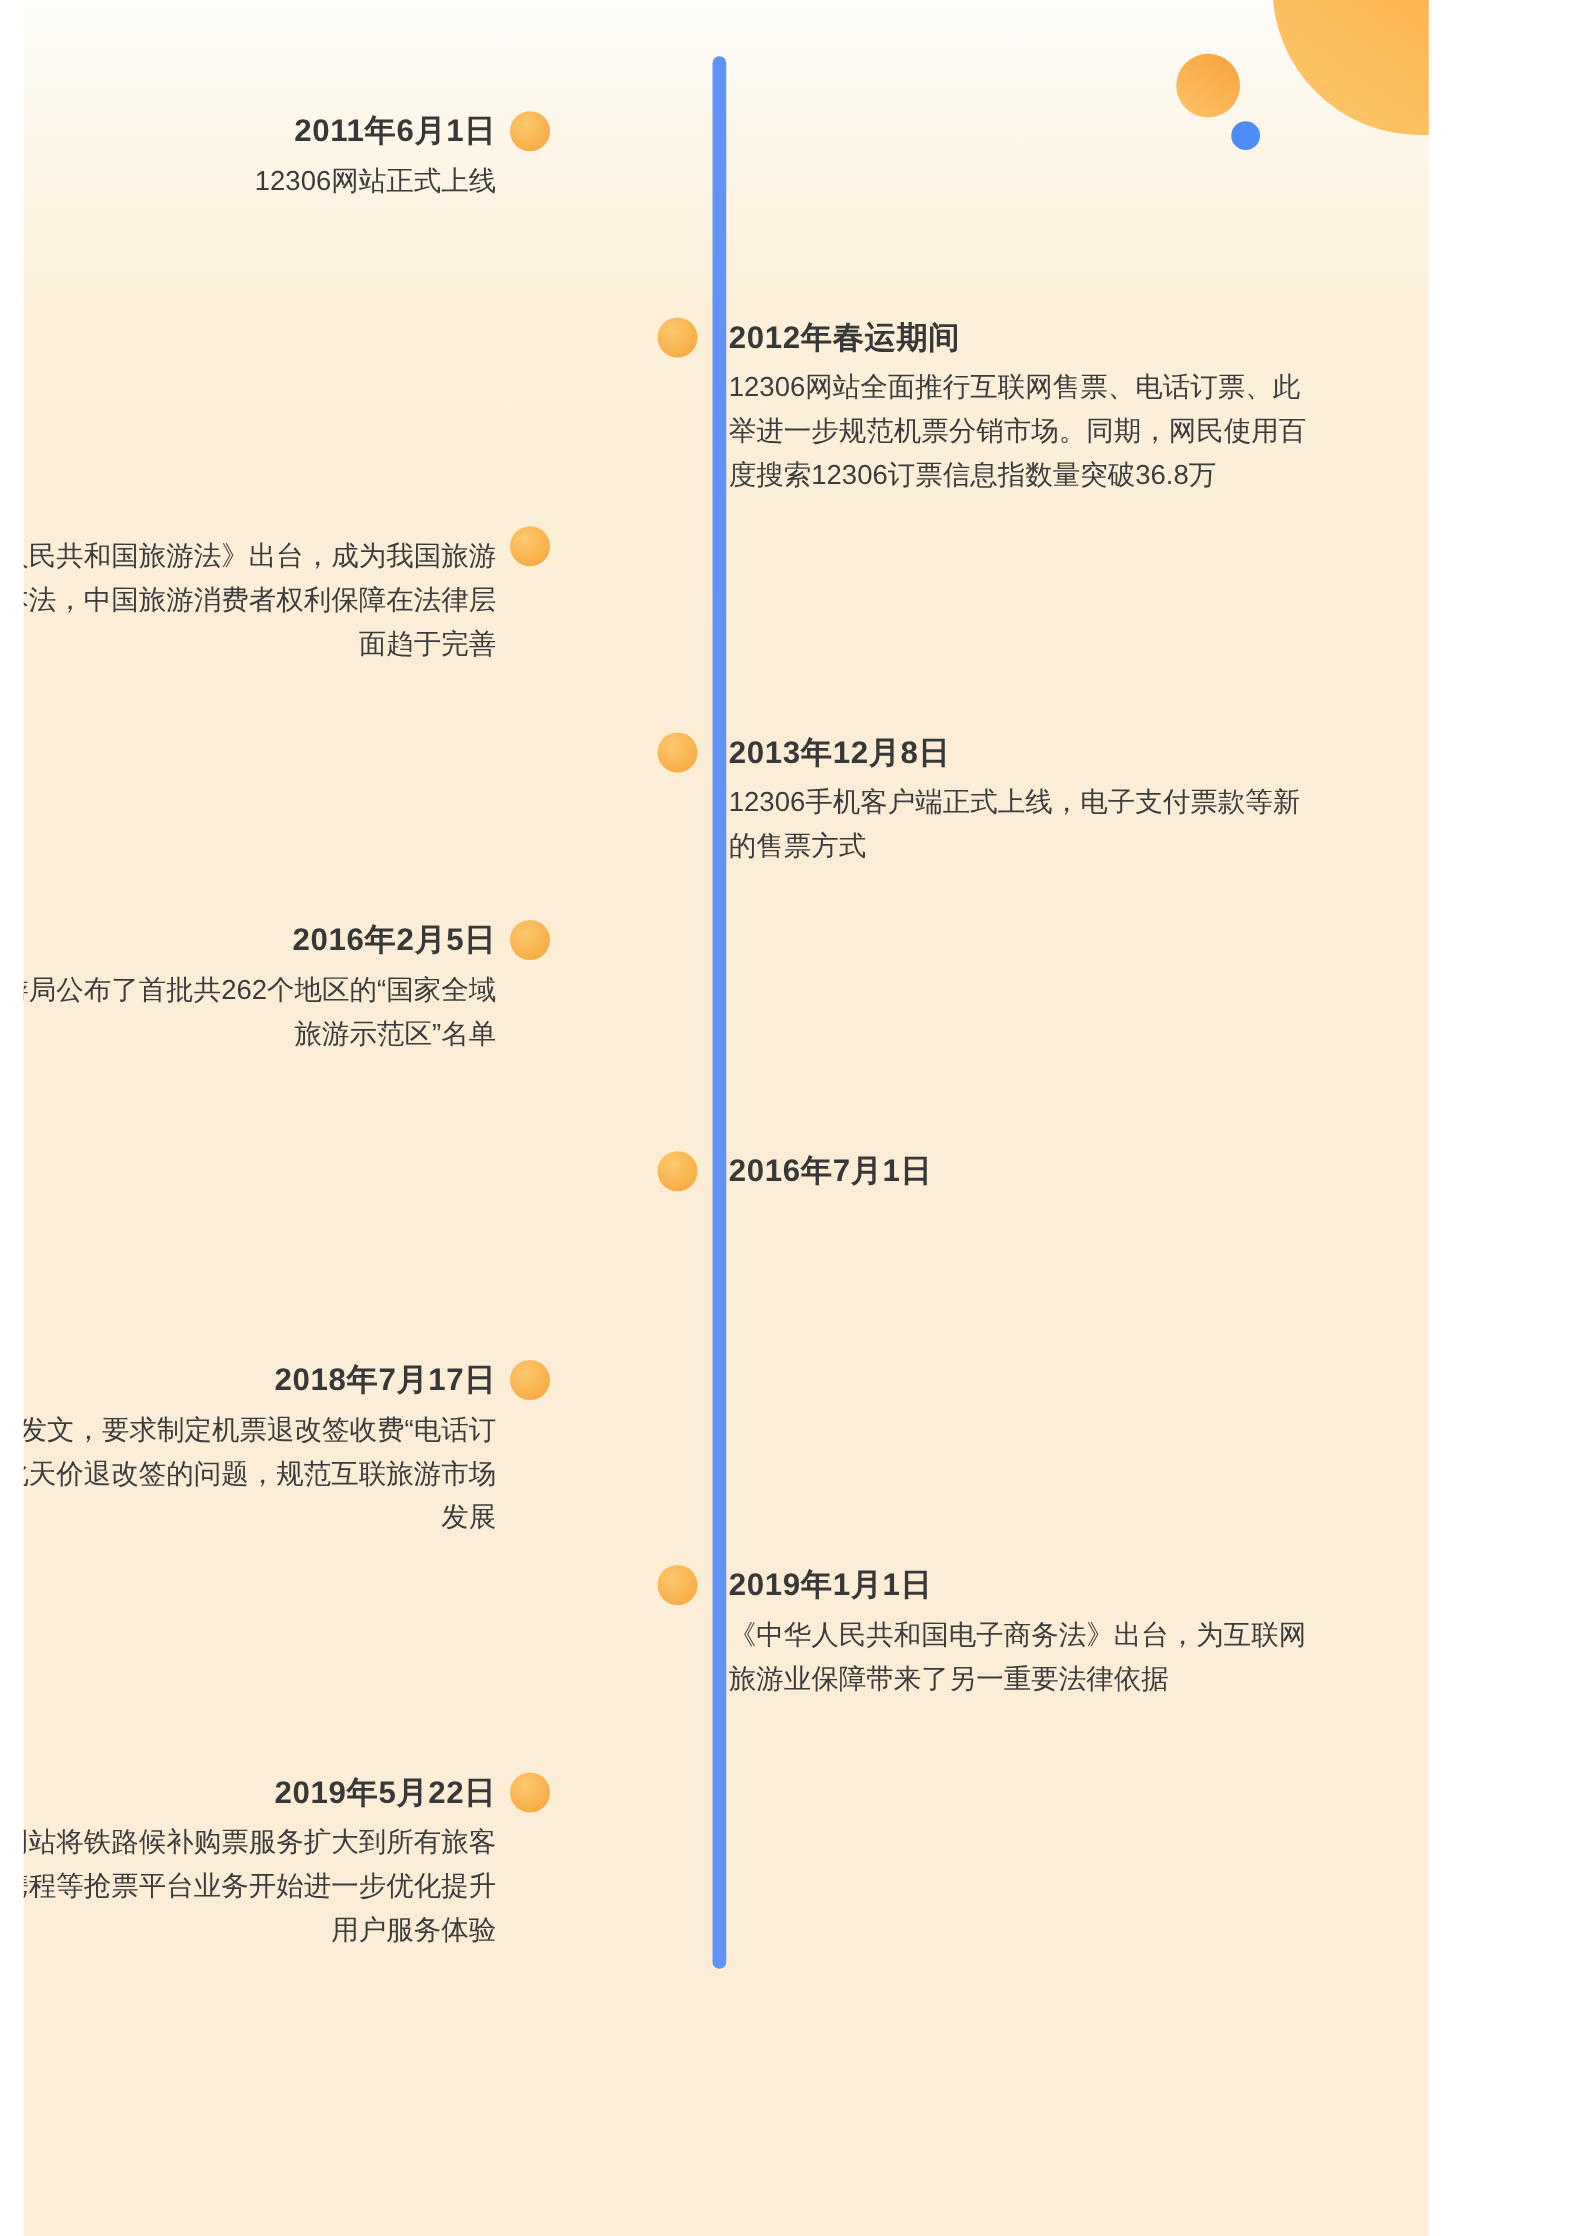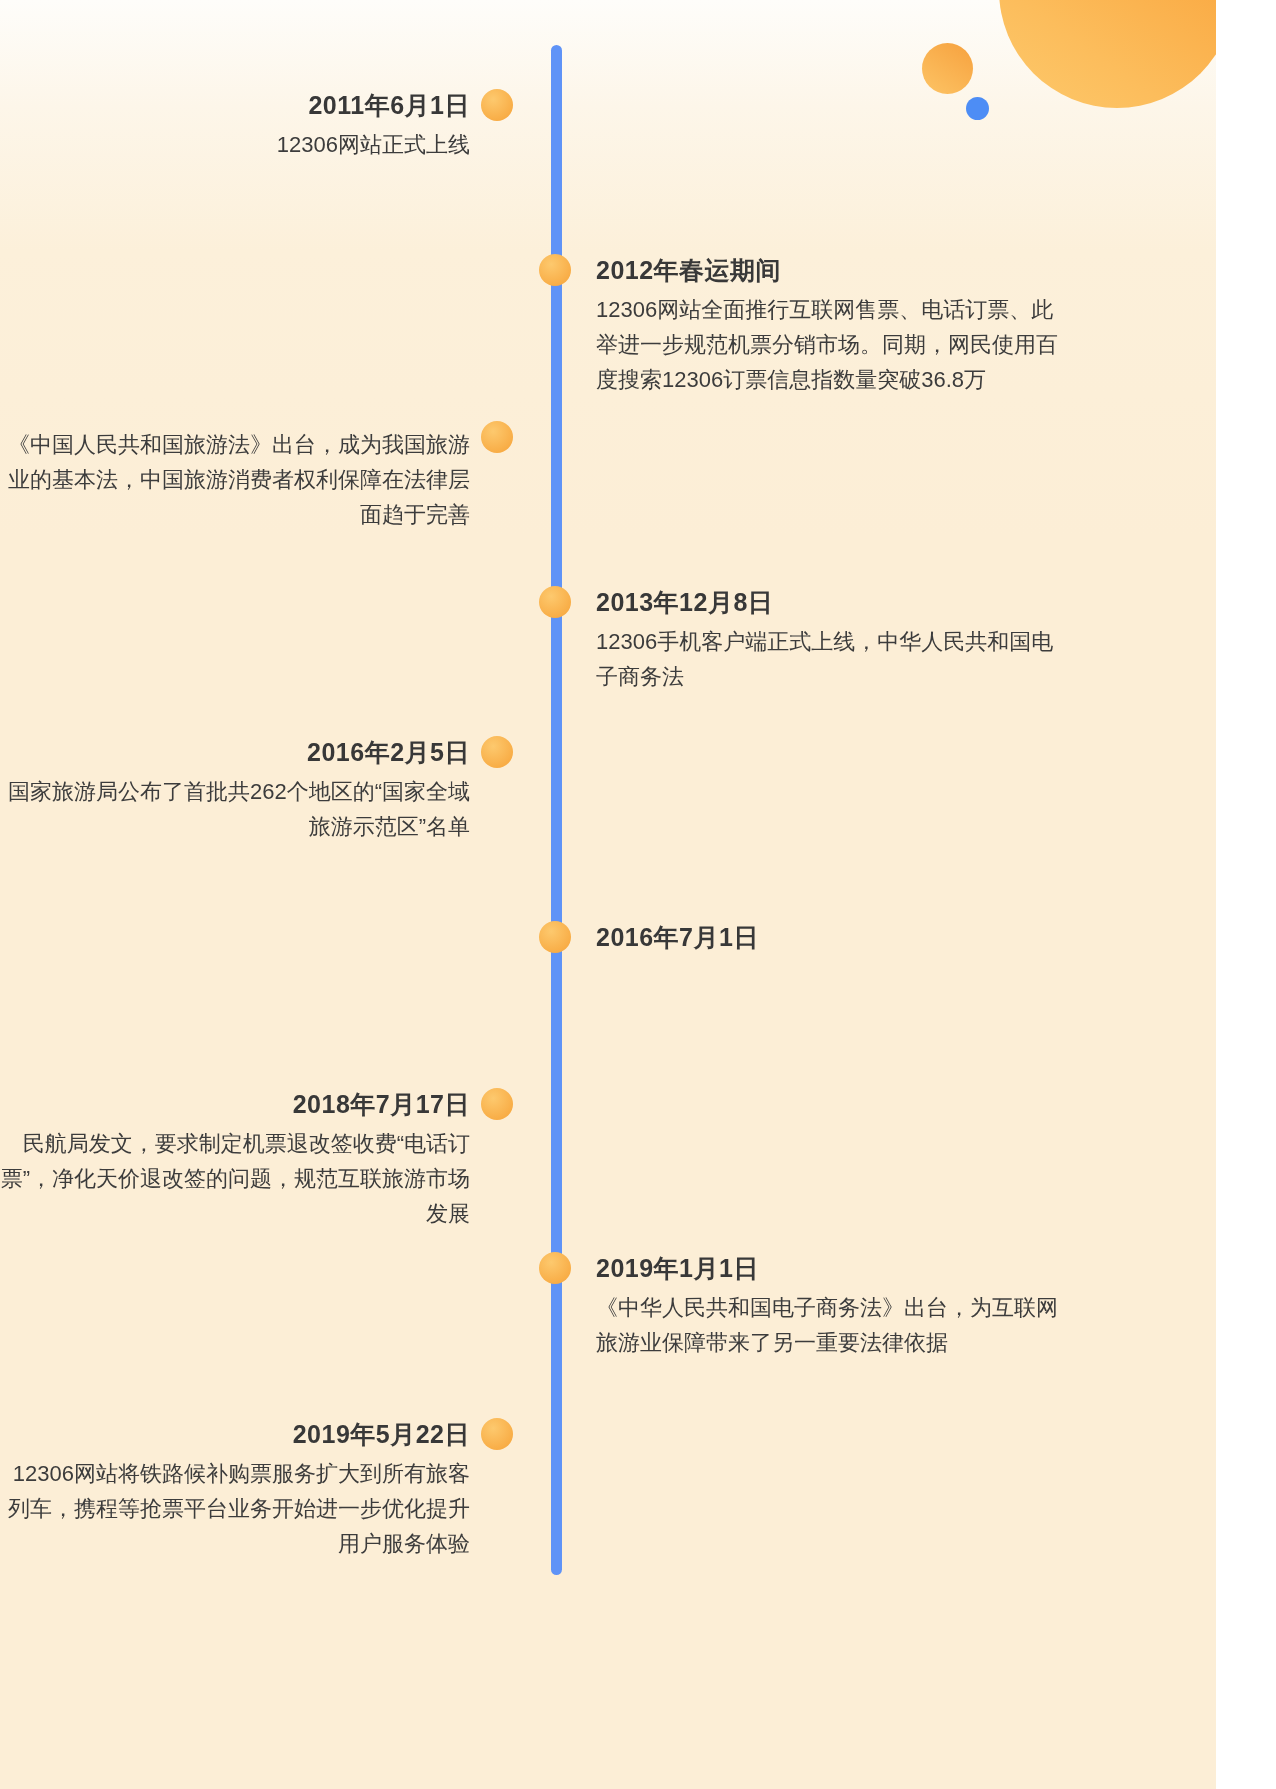--- a/index.html
+++ b/index.html
@@ -3,24 +3,25 @@
 <meta charset="utf-8">
 <style>
   * { margin: 0; padding: 0; box-sizing: border-box; }
   html, body { width: 1276px; }
   body {
     font-family: "Liberation Sans", "DejaVu Sans", sans-serif;
     color: #3a3a3a;
   }
   .page {
     position: relative;
-    width: 1216px;
+    width: 1124px;
     height: 1789px;
     overflow: hidden;
     background: linear-gradient(180deg, #fefdfa 0%, #fdf6e9 6%, #fcf0da 14%, #fceed6 30%, #fceed6 100%);
+    margin-left: 19px;
   }
 
   
   .line {
     position: absolute;
     left: 551px;
     top: 45px;
     width: 11px;
     height: 1530px;
     border-radius: 6px;
@@ -52,21 +53,21 @@
     top: 97px;
     width: 23px;
     height: 23px;
     border-radius: 50%;
     background: #4d8df5;
   }
 
   
   .event { position: absolute; width: 478px; }
   .event.left  { right: 746px; text-align: right; }
-  .event.right { left: 596px;  text-align: left; }
+  .event.right { left: 564px;  text-align: left; }
 
   .dot {
     position: absolute;
     top: 0;
     width: 32px;
     height: 32px;
     border-radius: 50%;
     background: radial-gradient(circle at 38% 32%, #fdc96e, #f8ac45 75%);
   }
   .event.left  .dot { right: -43px; }
@@ -110,21 +111,21 @@
   </div>
 
   <div class="event left" style="top:421px">
     <span class="dot"></span>
     <div class="desc">《中国人民共和国旅游法》出台，成为我国旅游业的基本法，中国旅游消费者权利保障在法律层面趋于完善</div>
   </div>
 
   <div class="event right" style="top:586px">
     <span class="dot"></span>
     <div class="date">2013年12月8日</div>
-    <div class="desc">12306手机客户端正式上线，中华人民共和国电子商务法</div>
+    <div class="desc">12306手机客户端正式上线，电子支付票款等新的售票方式</div>
   </div>
 
   <div class="event left" style="top:736px">
     <span class="dot"></span>
     <div class="date">2016年2月5日</div>
     <div class="desc">国家旅游局公布了首批共262个地区的“国家全域旅游示范区”名单</div>
   </div>
 
   <div class="event right" style="top:921px">
     <span class="dot"></span>

